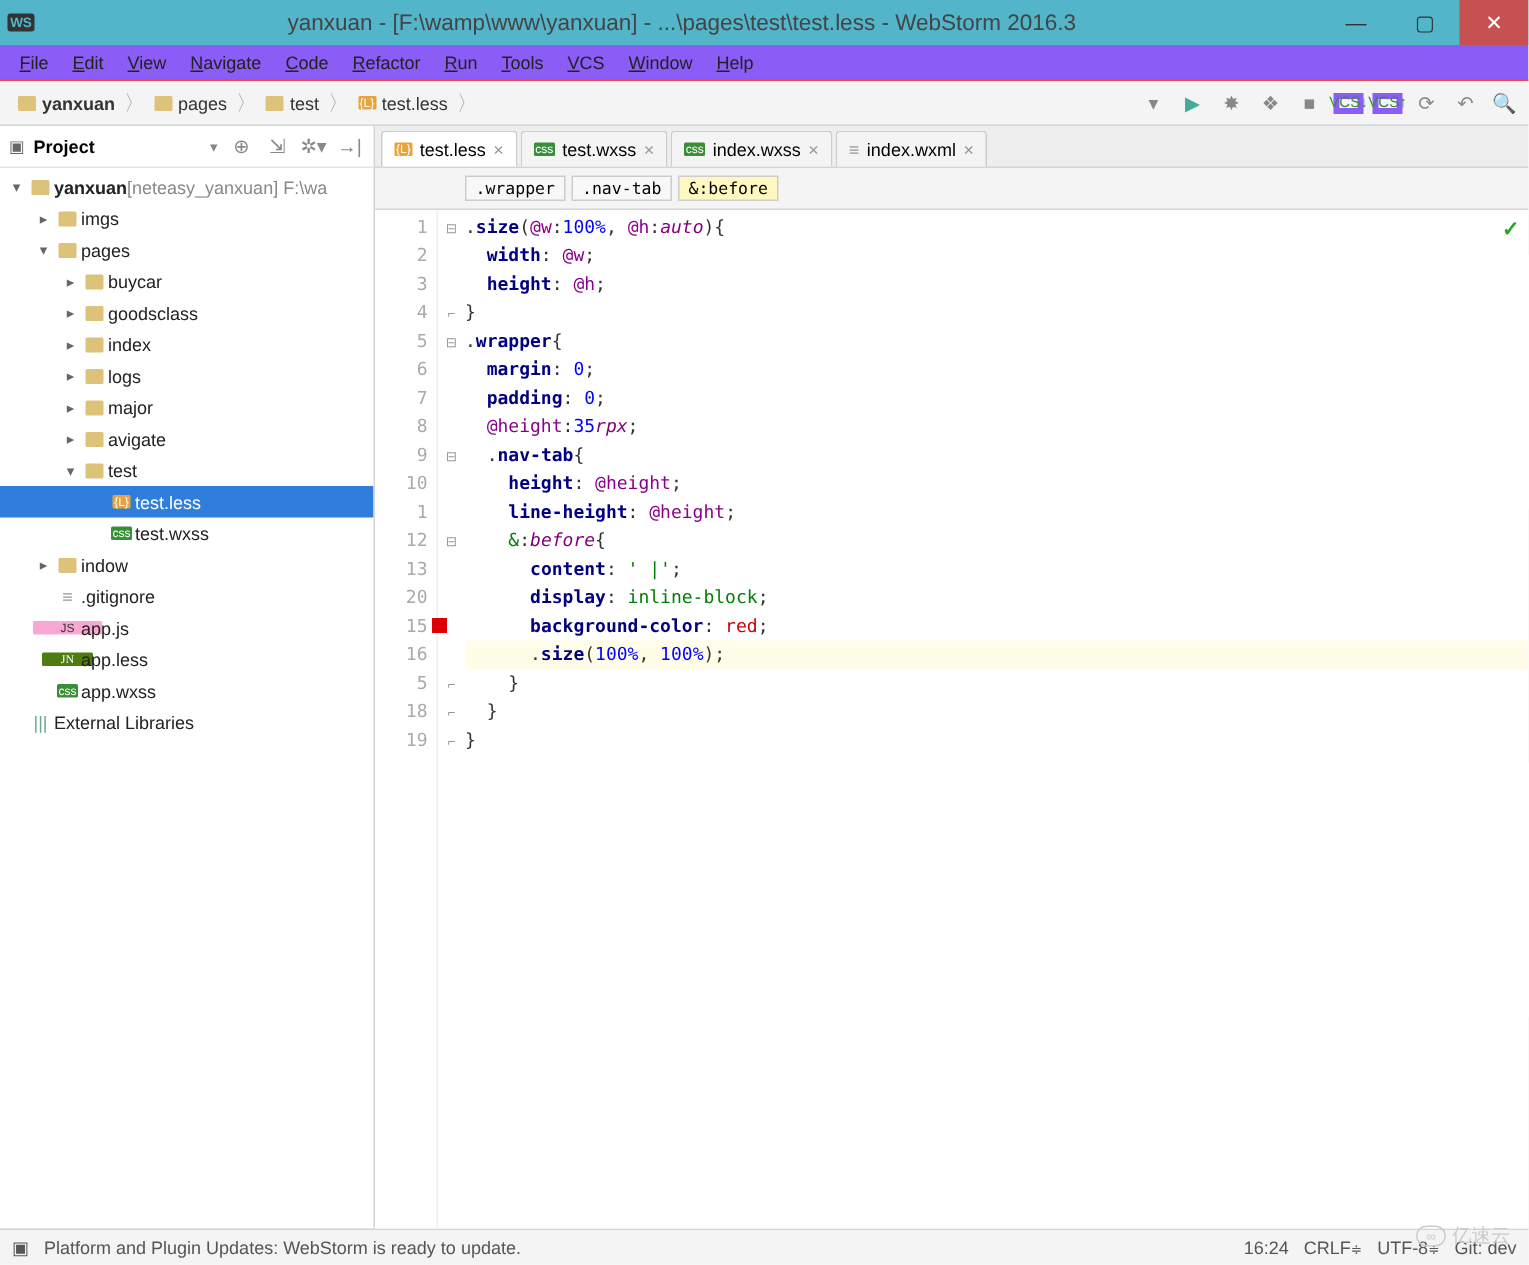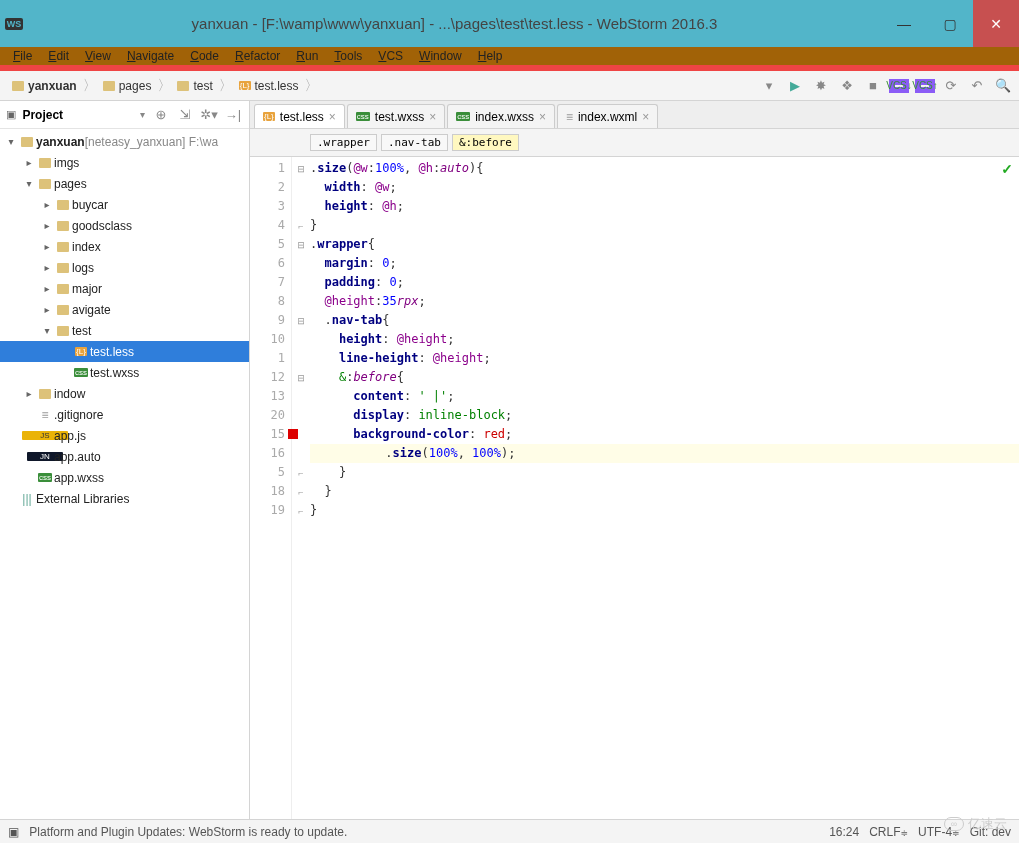--- a/index.html
+++ b/index.html
@@ -1,69 +1,69 @@
 <!DOCTYPE html>
 <html><head>
 <meta charset="utf-8">
 <style>
 * { box-sizing: border-box; margin: 0; padding: 0; }
 body { font-family: "Segoe UI", Tahoma, sans-serif; font-size: 12px; background: #f0f0f0; width: 1019px; height: 843px; overflow: hidden; display: flex; flex-direction: column; }
-.title-bar { height: 47px; background: #52b5c9; display: flex; align-items: center; color: #333; position: relative; }
+.title-bar { height: 30px; background: #52b5c9; display: flex; align-items: center; color: #333; position: relative; }
 .title-bar .ws-icon { width: 28px; display: inline-flex; align-items: center; justify-content: center; }
 .ws-badge { background: #333; color: #52b5c9; font-size: 9px; font-weight: bold; padding: 1px 2px; border-radius: 2px; }
 .title-bar .title { flex: 1; text-align: center; font-size: 15px; color: #444; }
 .win-buttons { display: flex; height: 100%; }
 .win-btn { width: 46px; display: flex; align-items: center; justify-content: center; font-size: 14px; color: #333; }
 .win-close { background: #c75050; color: #fff; }
-.menu-bar { height: 24px; background: #a16207; border-bottom: 6px solid #ef4444; display: flex; align-items: center; padding: 0 6px; gap: 2px; }
+.menu-bar { height: 24px; background: #8b5cf6; border-bottom: 1px solid #ef4444; display: flex; align-items: center; padding: 0 6px; gap: 2px; }
 .menu-item { padding: 2px 7px; font-size: 12px; color: #222; }
 .menu-item u { text-decoration: underline; }
 .nav-bar { height: 30px; background: #f4f4f4; border-bottom: 1px solid #d4d4d4; display: flex; align-items: center; padding: 0 6px; }
 .bc-item { display: inline-flex; align-items: center; padding: 2px 6px; gap: 4px; color: #333; font-size: 12px; }
 .bc-sep { color: #aaa; padding: 0 0px; font-size: 14px; }
 .nav-right { margin-left: auto; display: flex; gap: 6px; align-items: center; }
 .tool-ic { width: 20px; height: 20px; display: inline-flex; align-items: center; justify-content: center; color: #888; font-size: 13px; }
 .tool-ic.green { color: #4a9; }
-.tool-ic.vcs { color: #3a8e3a; font-size: 10px; border: 6px solid #8b5cf6; padding: 0 1px; height: 14px; }
+.tool-ic.vcs { color: #3a8e3a; font-size: 10px; border: 4px solid #8b5cf6; padding: 0 1px; height: 14px; }
 .main-area { flex: 1; display: flex; min-height: 0; background: #fff; }
 .sidebar { width: 250px; border-right: 1px solid #d4d4d4; background: #fff; display: flex; flex-direction: column; }
 .side-title { height: 28px; border-bottom: 1px solid #e4e4e4; display: flex; align-items: center; padding: 0 6px; gap: 6px; }
 .side-title .proj-ic { font-size: 11px; color: #666; }
 .side-title .lbl { font-weight: bold; font-size: 12px; flex: 1; }
 .side-tools { display: flex; gap: 4px; color: #888; }
 .tree { flex: 1; overflow: hidden; padding-top: 2px; font-size: 12px; }
 .tree-row { display: flex; align-items: center; height: 21px; padding-left: 4px; white-space: nowrap; }
 .tree-row .indent { display: inline-block; }
 .tree-row .tw { width: 14px; color: #666; display: inline-block; text-align: center; font-size: 10px; }
 .tree-row .ic { width: 18px; display: inline-flex; justify-content: center; align-items: center; }
 .tree-row .lbl { color: #222; }
 .tree-row .hint { color: #888; }
 .tree-row.sel { background: #2f7edb; color: #fff; }
 .tree-row.sel .lbl, .tree-row.sel .hint { color: #fff; }
 .folder-sq { width: 12px; height: 10px; background: #ddc27a; border-radius: 1px; }
 .file-less { background: #e8a33d; color: #fff; font-size: 8px; padding: 0 1px; border-radius: 1px; }
 .file-css { background: #3a8e3a; color: #fff; font-size: 8px; padding: 0 1px; border-radius: 1px; }
-.file-js { background: #eab308; color: #333; font-size: 8px; padding: 0 18px; border-radius: 1px; }
-.file-json { background: #0f172a; color: #fff; font-size: 8px; padding: 0 13px; border-radius: 1px; }
+.file-js { background: #f9a8d4; color: #333; font-size: 8px; padding: 0 18px; border-radius: 1px; }
+.file-json { background: #4d7c0f; color: #fff; font-size: 8px; padding: 0 13px; border-radius: 1px; font-family: Liberation Serif, serif; }
 .editor-area { flex: 1; display: flex; flex-direction: column; min-width: 0; }
 .tabs { height: 28px; border-bottom: 1px solid #d4d4d4; display: flex; align-items: flex-end; padding-left: 4px; gap: 2px; background: #eee; }
 .tab { height: 24px; border: 1px solid #ccc; border-bottom: none; background: #f4f4f4; display: flex; align-items: center; padding: 0 8px; gap: 5px; font-size: 12px; border-radius: 3px 3px 0 0; }
 .tab.active { background: #fff; }
 .tab-close { color: #999; font-size: 12px; }
 .bc2 { height: 28px; border-bottom: 1px solid #d4d4d4; display: flex; align-items: center; padding-left: 60px; gap: 4px; background: #f4f4f4; }
 .bc2-item { border: 1px solid #ccc; padding: 1px 6px; font-family: Consolas, monospace; font-size: 11px; background: #f8f8f8; }
 .bc2-item.hl { background: #fff8c0; }
 .code-area { flex: 1; display: flex; background: #fff; position: relative; overflow: hidden; }
 .gutter { width: 42px; background: #fff; border-right: 1px solid #eee; text-align: right; padding-top: 2px; color: #aaa; font-family: Consolas, monospace; font-size: 12px; }
 .gutter div { height: 19px; line-height: 19px; padding-right: 6px; }
 .fold-col { width: 18px; padding-top: 2px; }
 .fold-col div { height: 19px; display: flex; align-items: center; justify-content: center; font-size: 9px; color: #999; }
 .code { flex: 1; font-family: Consolas, monospace; font-size: 12px; padding-top: 2px; white-space: pre; color: #333; }
 .code .ln { height: 19px; line-height: 19px; }
-.code .ln.cur { background: #fffde7; padding-left: 32px; }
+.code .ln.cur { background: #fffde7; }
 .pr { color: #000080; font-weight: bold; }
 .num { color: #0000ff; }
 .pp { color: #800080; font-style: italic; }
 .gr { color: #008000; }
 .va { color: #8b008b; }
 .red { color: #cc0000; }
 .str { color: #008000; }
 .check { position: absolute; top: 4px; right: 6px; color: #2a2; font-size: 14px; font-weight: bold; }
 .red-sq { position: absolute; left: -22px; top: 0; width: 10px; height: 10px; background: #d00; margin-top: 4px; }
 .status-bar { height: 24px; background: #f4f4f4; border-top: 1px solid #d4d4d4; display: flex; align-items: center; padding: 0 8px; font-size: 12px; color: #555; gap: 10px; }
@@ -272,21 +272,21 @@
             <span class="file-js">JS</span>
           </span>
           <span class="lbl">app.js</span>
         </div>
         <div class="tree-row">
           <span class="indent" style="width:18px"></span>
           <span class="tw"></span>
           <span class="ic">
             <span class="file-json">JN</span>
           </span>
-          <span class="lbl">app.auto</span>
+          <span class="lbl">app.less</span>
         </div>
         <div class="tree-row">
           <span class="indent" style="width:18px"></span>
           <span class="tw"></span>
           <span class="ic">
             <span class="file-css">css</span>
           </span>
           <span class="lbl">app.wxss</span>
         </div>
         <div class="tree-row">
@@ -376,20 +376,20 @@
     </div>
   </div>
 </div>
 
 <div class="status-bar">
   <span>▣</span>
   <span>Platform and Plugin Updates: WebStorm is ready to update.</span>
   <span class="flex"></span>
   <span>16:24</span>
   <span><span>CRLF</span><span style="font-size:9px">≑</span></span>
-  <span><span>UTF-4</span><span style="font-size:9px">≑</span></span>
+  <span><span>UTF-8</span><span style="font-size:9px">≑</span></span>
   <span>Git: dev</span>
 </div>
 
 <div class="watermark">
   <span class="watermark-circ">∞</span>
   <span>亿速云</span>
 </div>
 
 </body></html>

